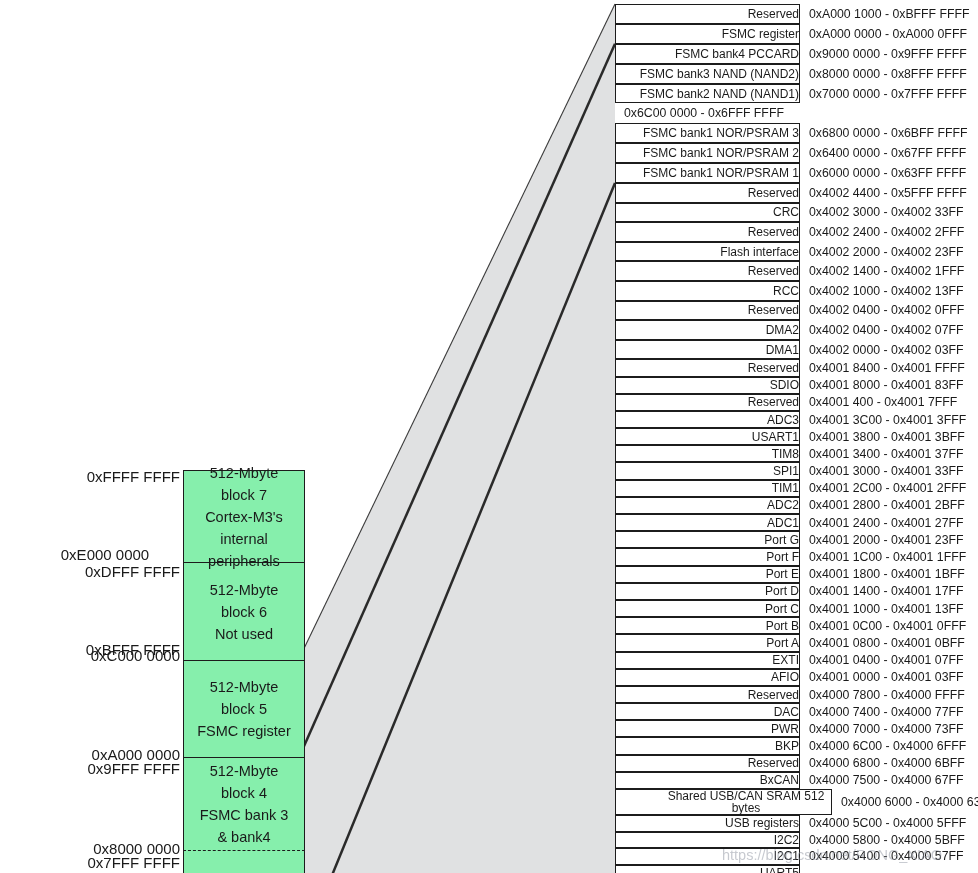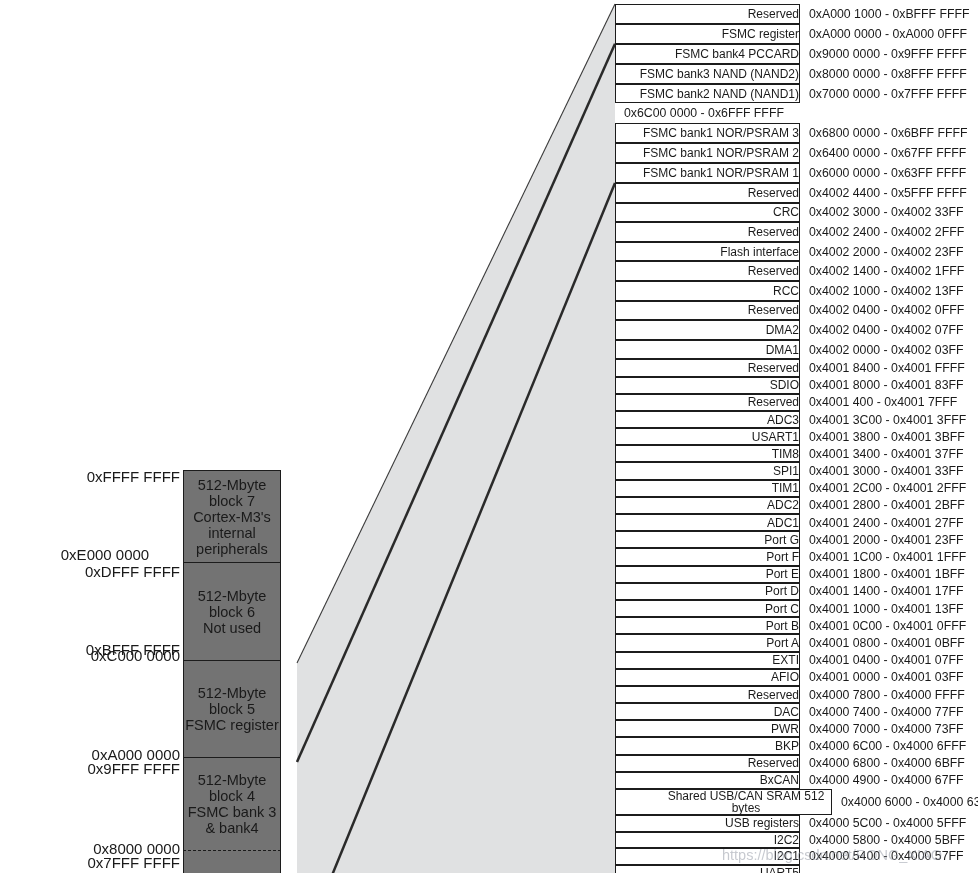--- a/index.html
+++ b/index.html
@@ -2,23 +2,23 @@
 <html><head>
 <meta charset="utf-8">
 <style>
   html,body{margin:0;padding:0;background:#fff;}
   #page{position:relative;width:978px;height:873px;overflow:hidden;background:#fff;
         font-family:"Liberation Sans","DejaVu Sans",sans-serif;color:#1a1a1a;}
   #fan-svg{position:absolute;left:0;top:0;width:978px;height:873px;}
 
   
   #left-col{position:absolute;left:183px;top:470px;width:114px;}
-  .mem-block{box-sizing:border-box;width:98px;border:1.6px solid #1c1c1c;background:#737373;
+  .mem-block{box-sizing:border-box;width:122px;border:1.6px solid #1c1c1c;background:#86efac;
              display:flex;align-items:center;justify-content:center;text-align:center;
-             font-size:14.5px;line-height:16px;white-space:pre-line;}
+             font-size:14.5px;line-height:22px;white-space:pre-line;}
   .mem-block + .mem-block{margin-top:-1.6px;}
   .mem-block.dashed-top{border-top-style:dashed;border-bottom:none;}
   .addr-label{position:absolute;left:30px;width:150px;text-align:right;
               font-size:15px;line-height:16px;white-space:nowrap;}
 
   
   #detail{position:absolute;left:615px;top:4px;width:360px;}
   .mem-row{display:flex;align-items:center;height:17.2px;}
   .mem-row:nth-child(-n+9){height:19.9px;}
   .mem-row:nth-child(n+10):nth-child(-n+18){height:19.6px;}
@@ -322,21 +322,21 @@
       <div class="mem-row">
         <div class="mem-box">
           <span>Reserved</span>
         </div>
         <div class="mem-addr">0x4000 6800 - 0x4000 6BFF</div>
       </div>
       <div class="mem-row">
         <div class="mem-box">
           <span>BxCAN</span>
         </div>
-        <div class="mem-addr">0x4000 4900 - 0x4000 67FF</div>
+        <div class="mem-addr">0x4000 7500 - 0x4000 67FF</div>
       </div>
       <div class="mem-row">
         <div class="mem-box">
           <span style="width: 170px; margin-left: 45px;">Shared USB/CAN SRAM 512 bytes</span>
         </div>
         <div class="mem-addr">0x4000 6000 - 0x4000 63FF</div>
       </div>
       <div class="mem-row">
         <div class="mem-box">
           <span>USB registers</span>

